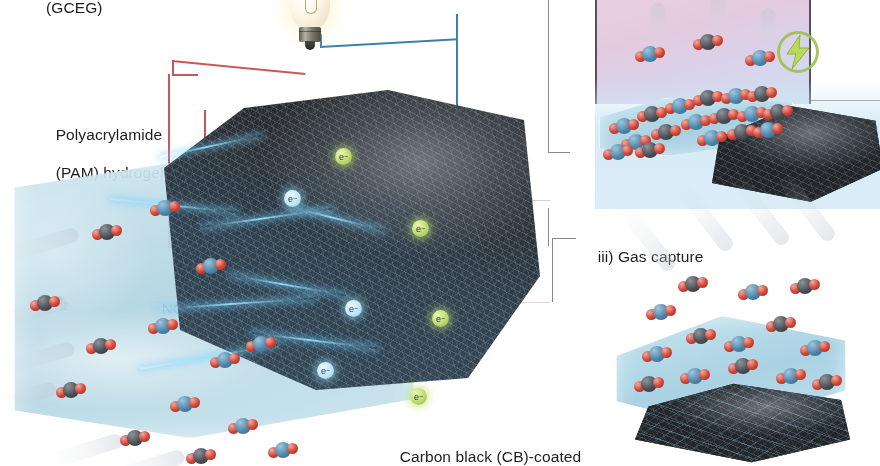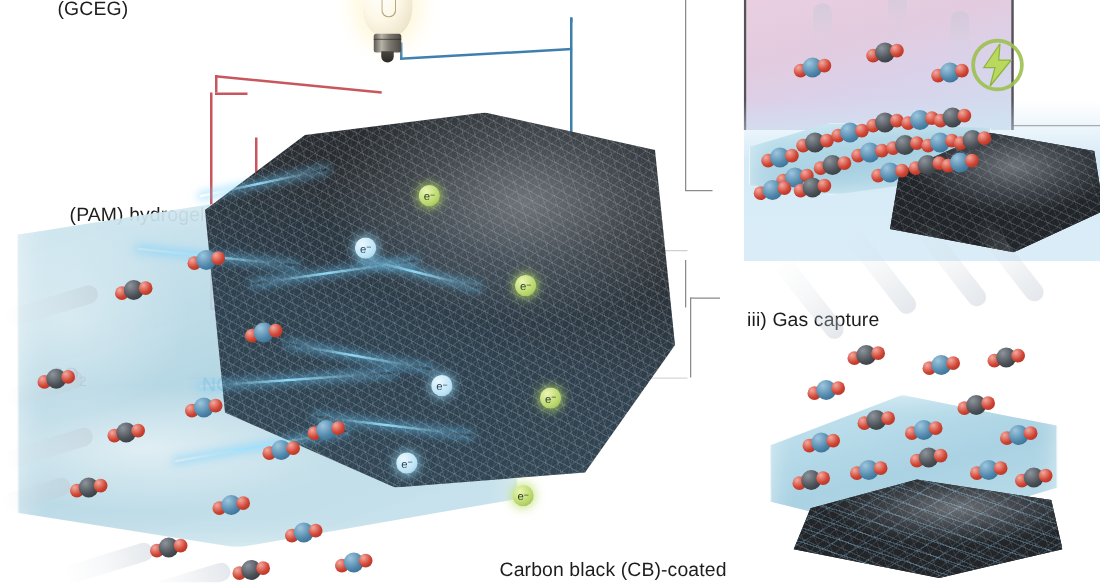--- a/index.html
+++ b/index.html
@@ -131,21 +131,21 @@
   #bolt svg{position:absolute;left:8px;top:4px;}
 </style>
 </head>
 <body>
 
 <div id="fig">
 
   <div class="lbl" style="left:46px;top:-2px;"><span>(GCEG)</span></div>
 
   <div class="lbl" style="left:38px;top:106px;">
-    <br>
+    <span>Polyacrylamide</span><br>
     <span>(PAM) hydrogel</span>
   </div>
 
   <div class="lbl" style="left:22px;top:272px;">
     <span>CO</span><span class="sub">2</span>
   </div>
   <div class="lbl" style="left:144px;top:280px;">
     <span>NO</span><span class="sub">2</span>
   </div>
 

